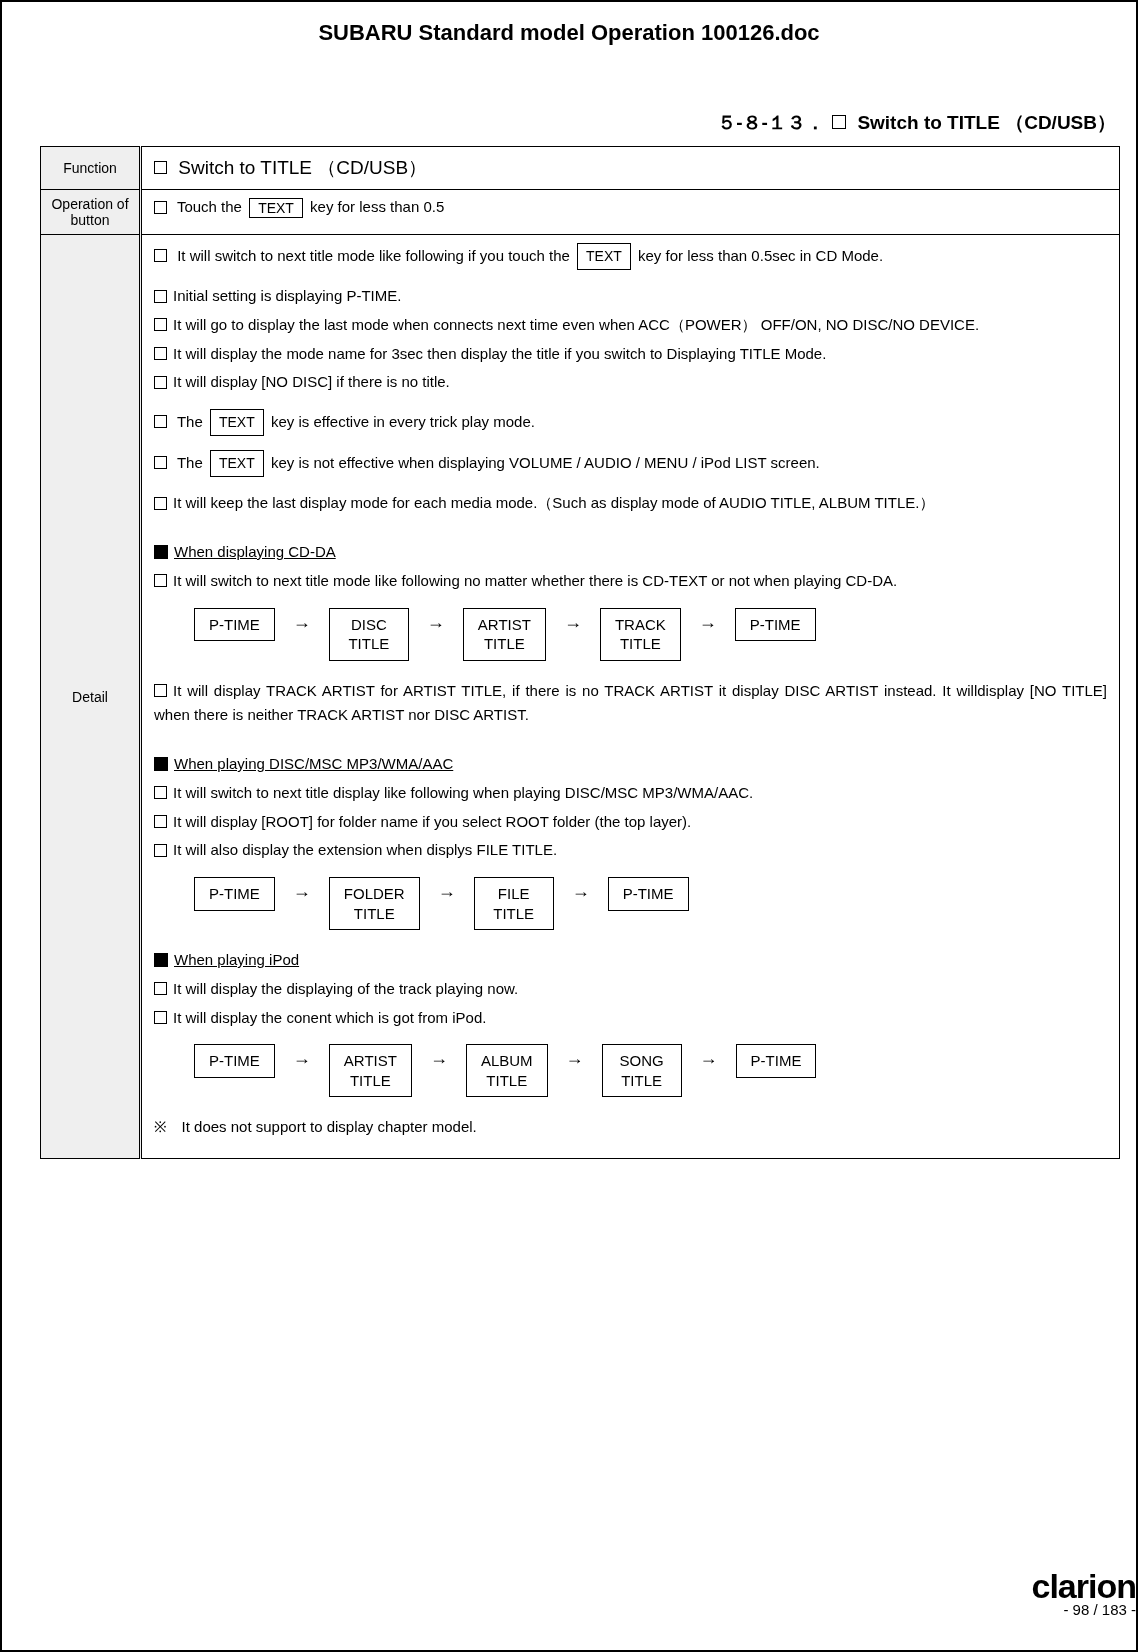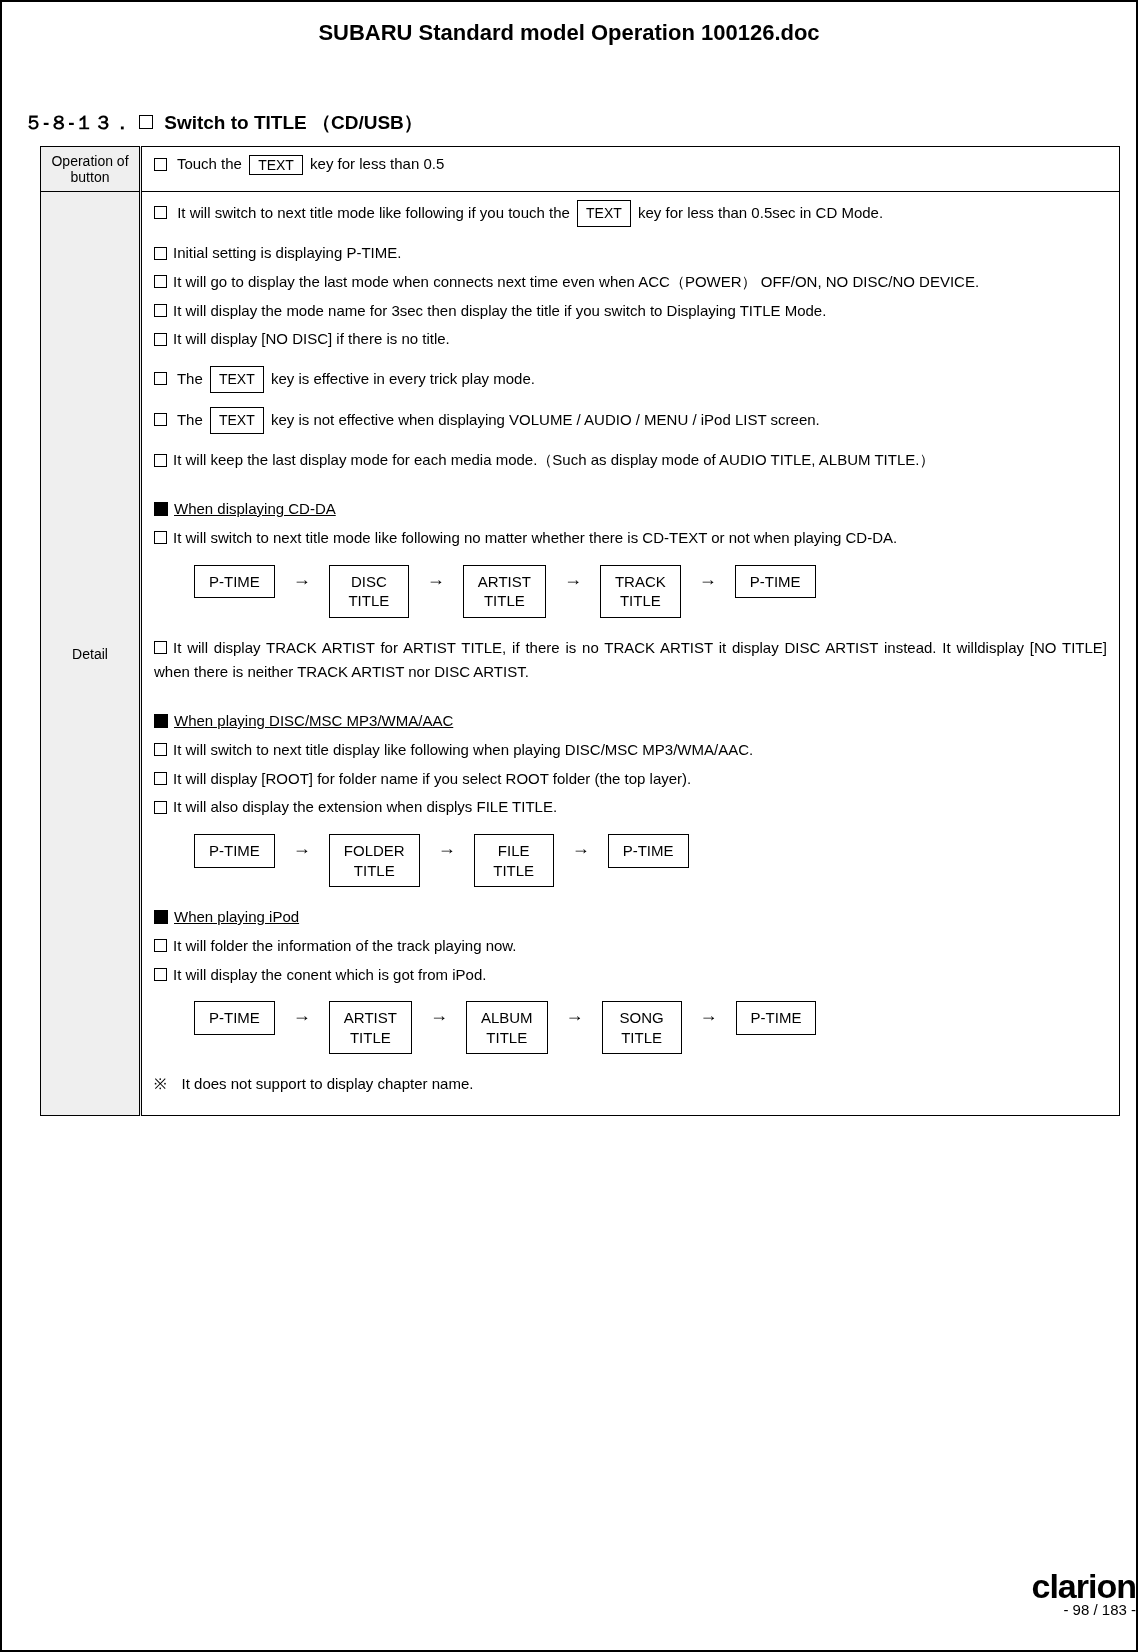--- a/index.html
+++ b/index.html
@@ -22,20 +22,21 @@
   .doc-title {
     font-weight: bold;
     font-size: 22px;
     text-align: center;
     margin-bottom: 64px;
   }
   .section-heading {
     font-weight: bold;
     font-size: 19px;
     margin: 0 0 10px 2px;
+    text-align: right;
   }
   .section-heading .chk {
     display: inline-block;
     width: 14px;
     height: 14px;
     border: 1.5px solid #000;
     vertical-align: middle;
     margin: 0 6px 3px 2px;
   }
   
@@ -144,20 +145,27 @@
   <div class="doc-title">SUBARU Standard model Operation 100126.doc</div>
 
   <div class="section-heading">
     <span>５-８-１３．</span>
     <span class="chk"></span>
     <span>Switch to TITLE （CD/USB）</span>
   </div>
 
   <table class="spec-table">
     <tbody>
+        <tr>
+      <td class="lbl">Function</td>
+      <td class="val val-lg">
+        <span class="chkbox"></span>
+        <span>Switch to TITLE （CD/USB）</span>
+      </td>
+    </tr>
     <tr>
       <td class="lbl">Operation of button</td>
       <td class="val">
         <span class="chkbox"></span>
         <span>Touch the</span>
         <span class="keybox">TEXT</span>
         <span>key for less than 0.5</span>
       </td>
     </tr>
     <tr>
@@ -226,35 +234,35 @@
           <div class="box">P-TIME</div>
           <span class="arrow">→</span>
           <div class="box">FOLDER<br>TITLE</div>
           <span class="arrow">→</span>
           <div class="box">FILE<br>TITLE</div>
           <span class="arrow">→</span>
           <div class="box">P-TIME</div>
         </div>
 
         <p class="para"><span class="blackbox"></span><span class="underline">When playing iPod</span></p>
-        <p class="para"><span class="chkbox"></span><span>It will folder the information of the track playing now.</span></p>
+        <p class="para"><span class="chkbox"></span><span>It will display the displaying of the track playing now.</span></p>
         <p class="para"><span class="chkbox"></span><span>It will display the conent which is got from iPod.</span></p>
 
         <div class="flow">
           <div class="box">P-TIME</div>
           <span class="arrow">→</span>
           <div class="box">ARTIST<br>TITLE</div>
           <span class="arrow">→</span>
           <div class="box">ALBUM<br>TITLE</div>
           <span class="arrow">→</span>
           <div class="box">SONG<br>TITLE</div>
           <span class="arrow">→</span>
           <div class="box">P-TIME</div>
         </div>
-        <p class="footnote">※　It does not support to display chapter name.</p>
+        <p class="footnote">※　It does not support to display chapter model.</p>
         <div class="gap"></div>
       </td>
     </tr>
   </tbody>
     </table>
 
   <div class="footer">
     <div class="brand">clarion</div>
     <div class="pagenum">- 98 / 183 -</div>
   </div>

